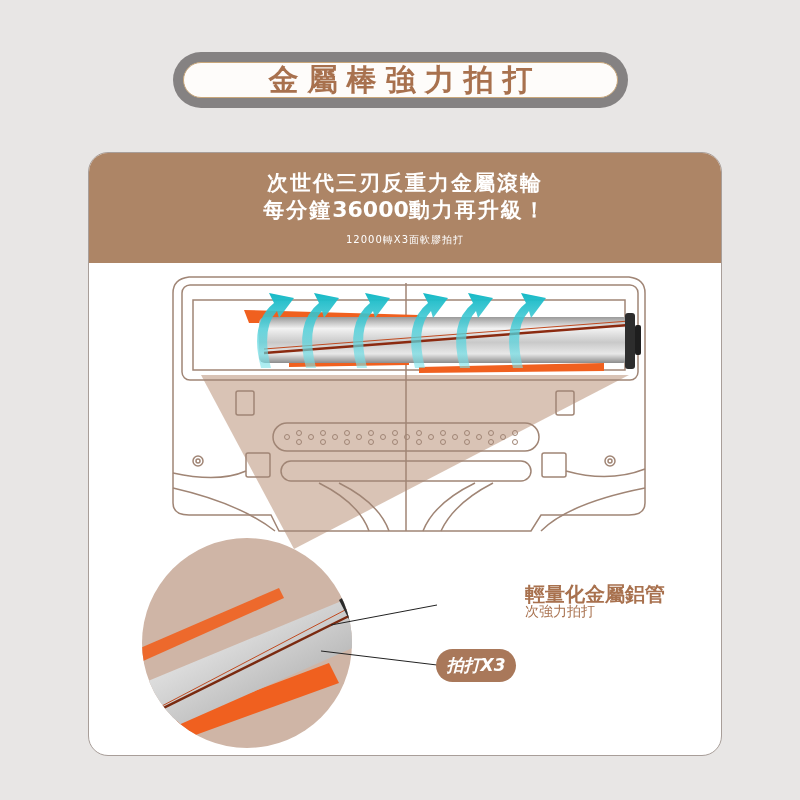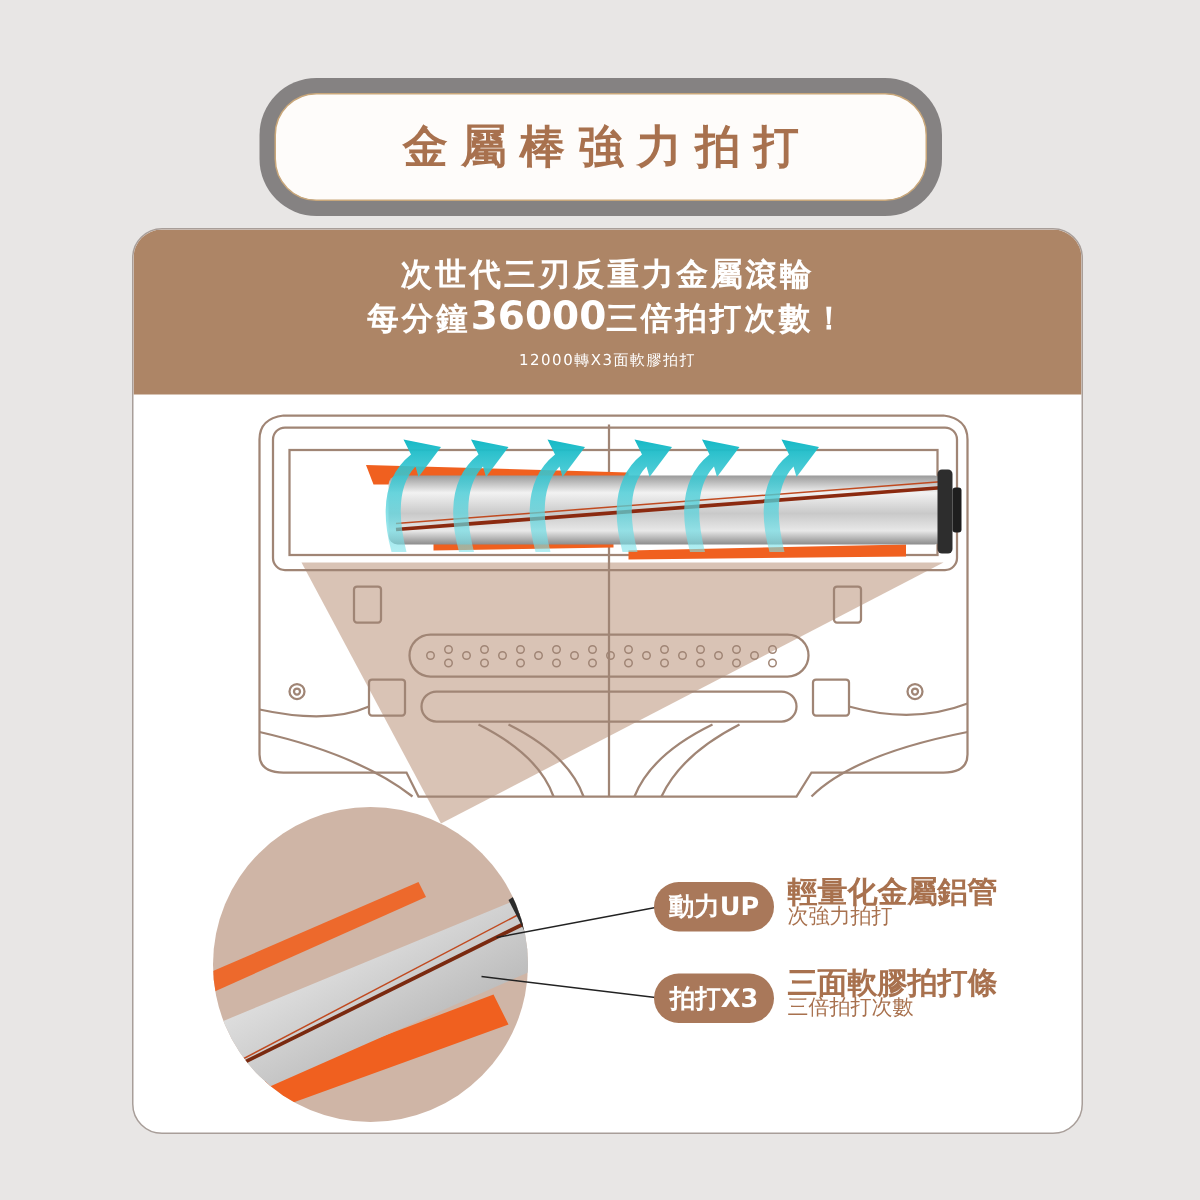--- a/index.html
+++ b/index.html
@@ -2,21 +2,21 @@
 <html><head>
 <meta charset="utf-8">
 <style>
   html, body { margin:0; padding:0; }
   body {
     width:800px; height:800px; position:relative; overflow:hidden;
     background:#e8e6e5;
     font-family:"DejaVu Sans", "Liberation Sans", sans-serif;
   }
   .pill {
-    position:absolute; left:173px; top:52px; width:455px; height:92px;
+    position:absolute; left:173px; top:52px; width:455px; height:56px;
     box-sizing:border-box; border-radius:38px; background:#858282;
     padding:10px;
   }
   .pill-inner {
     width:100%; height:100%; box-sizing:border-box; border-radius:28px;
     background:#fefcfa; border:1.5px solid #c9a77a;
     display:flex; align-items:center; justify-content:center;
   }
   .pill-title {
     color:#a8714e; font-weight:bold; font-size:30px; letter-spacing:9px;
@@ -26,21 +26,21 @@
     position:absolute; left:88px; top:152px; width:634px; height:604px;
     box-sizing:border-box; border-radius:20px; background:#ffffff;
     border:1.5px solid #a89e99; overflow:hidden;
   }
   .card-band {
     position:absolute; left:0; top:0; right:0; height:110px;
     background:#ad8566; text-align:center; color:#ffffff;
   }
   .band-line1 { position:absolute; left:0; right:0; top:16px; font-size:21px; font-weight:bold; letter-spacing:2px; }
   .band-line2 { position:absolute; left:0; right:0; top:43px; font-size:21px; font-weight:bold; letter-spacing:2px; }
-  .band-line2 .big { font-size:26px; letter-spacing:0;text-align:right; }
+  .band-line2 .big { font-size:22px; letter-spacing:0;text-align:right; }
   .band-line3 { position:absolute; left:0; right:0; top:80px; font-size:10px; letter-spacing:1px; }
   .illustration { position:absolute; left:0; top:0; }
   .badge {
     position:absolute; left:347px; width:80px; height:33px; border-radius:17px;
     background:#a9785a; color:#fff; font-weight:bold; font-size:17px;
     display:flex; align-items:center; justify-content:center; white-space:nowrap;
   }
   .callout-text { position:absolute; left:436px; line-height:17px; white-space:nowrap; }
   .callout-title { color:#a8714e; font-weight:bold; font-size:20px; }
   .callout-sub { color:#a8714e; font-size:14px; }
@@ -51,21 +51,21 @@
 <div class="pill">
   <div class="pill-inner">
     <span class="pill-title">金屬棒強力拍打</span>
   </div>
 </div>
 
 <div class="card">
   <div class="card-band">
     <div class="band-line1">次世代三刃反重力金屬滾輪</div>
     <div class="band-line2">
-      <span>每分鐘</span><span class="big">36000</span><span>三倍拍打次數！</span>
+      <span>每分鐘</span><span class="big">36000</span><span>動力再升級！</span>
     </div>
     <div class="band-line3">12000轉X3面軟膠拍打</div>
   </div>
 
   <svg class="illustration" width="634" height="604" viewBox="0 0 634 604">
     <defs>
       <linearGradient id="metal" x1="0" y1="0" x2="0" y2="1">
         <stop offset="0" stop-color="#9a9a9a"></stop>
         <stop offset="0.25" stop-color="#f2f2f2"></stop>
         <stop offset="0.55" stop-color="#c9c9c9"></stop>
@@ -178,24 +178,19 @@
         <polygon points="250,447 268,435 286,468 268,482" fill="#2b2b2b"></polygon>
       </g>
     </g>
 
     <g stroke="#222" stroke-width="1">
       <line x1="242" y1="472" x2="348" y2="452"></line>
       <line x1="232" y1="498" x2="348" y2="512"></line>
     </g>
   </svg>
 
-  <div class="badge" style="top:435px;">動力UP</div>
   <div class="callout-text" style="top:433px;">
     <div class="callout-title">輕量化金屬鋁管</div>
     <div class="callout-sub">次強力拍打</div>
   </div>
 
-  <div class="badge" style="top:496px;">拍打X3</div>
-  <div class="callout-text" style="top:494px;">
-    <div class="callout-title">三面軟膠拍打條</div>
-    <div class="callout-sub">三倍拍打次數</div>
-  </div>
+  <div class="badge" style="top:496px;font-style:italic;">拍打X3</div>
 </div>
 
 </body></html>

